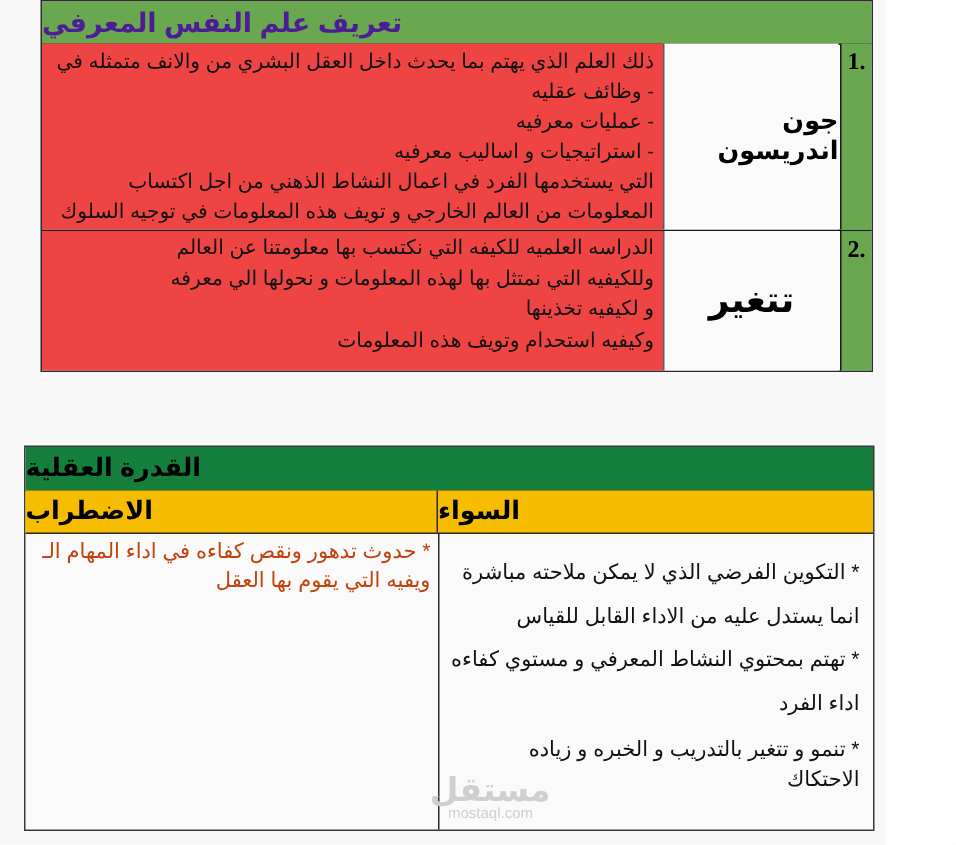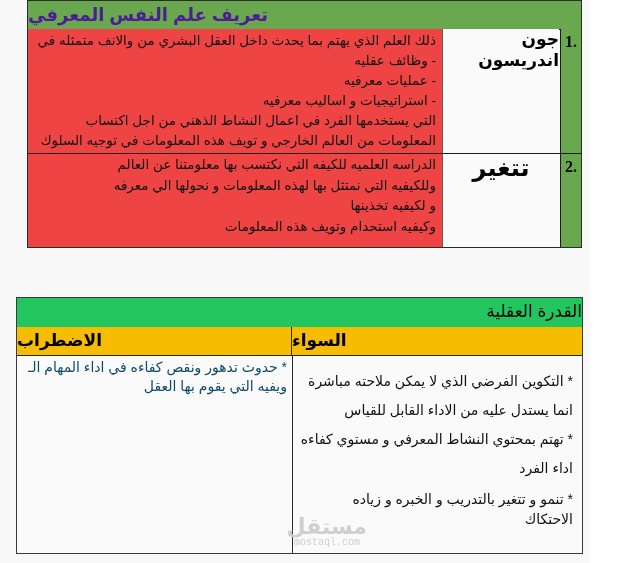--- a/index.html
+++ b/index.html
@@ -28,43 +28,43 @@
     .t1-row.r2 { top: 153px; height: 93px; border-bottom: none; }
     .t1-num {
       position: absolute; right: 0; top: 0; bottom: 0; width: 21px;
       background: #6aa84f; border-left: 1px solid #1a1a1a;
       font-family: "Liberation Serif", serif; font-weight: bold; font-size: 16px;
       text-align: center; padding-top: 4px; box-sizing: border-box; direction: ltr;
     }
     .t1-name {
       position: absolute; right: 22px; top: 0; bottom: 0; width: 116px;
       border-left: 1px solid #5a5a5a; background: #fafafa;
-      display: flex; align-items: flex-start; justify-content: center;
+      display: flex; align-items: center; justify-content: center;
       font-weight: bold; color: #000;
     }
     .r1 .t1-name { font-size: 17px; }
     .r2 .t1-name { font-size: 24px; }
     .t1-text {
       position: absolute; right: 139px; left: 0; top: 0; bottom: 0;
       background: #ef4444; padding: 2px 6px 0 4px; box-sizing: border-box;
       font-size: 13.5px; line-height: 20px; color: #111; text-align: right;
     }
     .r2 .t1-text { line-height: 20.5px; padding-top: 1px; }
     .t1-text div { white-space: nowrap; }
 
     
     .t2 {
       position: absolute; left: 16px; top: 297px; width: 567px; height: 257px;
       border: 1px solid #3a3a3a; box-sizing: border-box; direction: rtl;
       background: #fafafa;
     }
     .t2-header {
       position: absolute; left: 0; right: 0; top: 0; height: 29px;
-      background: #22c55e; border-bottom: 1px solid #2a2a2a;
-      text-align: right; font-weight: normal; font-size: 17px; line-height: 28px; color: #000;
+      background: #15803d; border-bottom: 1px solid #2a2a2a;
+      text-align: left; font-weight: bold; font-size: 17px; line-height: 28px; color: #000;
     }
     .t2-subhead {
       position: absolute; left: 0; right: 0; top: 29px; height: 28px;
       background: #f6bd00; border-bottom: 1px solid #2a2a2a;
     }
     .t2-subhead .cell {
       position: absolute; top: 0; bottom: 0; text-align: left;
       font-weight: bold; font-size: 17px; line-height: 27px; color: #000;
     }
     .t2-subhead .right { right: 0; width: 290px; border-left: 1px solid #2a2a2a; }
@@ -74,29 +74,29 @@
       position: absolute; right: 0; top: 0; bottom: 0; width: 290px;
       border-left: 1px solid #2a2a2a; padding: 11px 9px 0 14px; box-sizing: border-box;
       font-size: 14px; color: #111; text-align: right;
     }
     .t2-body .right-cell div { white-space: nowrap; }
     .t2-body .right-cell .ln { height: 29px; line-height: 29px; }
     .t2-body .right-cell .ln.tight { height: 20px; line-height: 20px; }
     .t2-body .left-cell {
       position: absolute; left: 0; right: 291px; top: 0; bottom: 0; overflow: hidden;
       padding: 2px 4px 0 0; box-sizing: border-box;
-      font-size: 14px; line-height: 19px; color: #0c4a6e; text-align: right;
+      font-size: 14px; line-height: 19px; color: #c2410c; text-align: right;
     }
     .t2-body .left-cell div { white-space: nowrap; }
     .watermark {
       position: absolute; left: 287px; top: 517px; width: 80px; text-align: center;
       color: #cfcfcf; direction: ltr; pointer-events: none;
     }
     .watermark .ar { font-size: 22px; font-weight: bold; line-height: 20px; direction: rtl; }
-    .watermark .en { font-size: 10px; line-height: 12px; font-family: Liberation Mono, monospace; }
+    .watermark .en { font-size: 10px; line-height: 12px; }
   </style>
 </head>
 <body>
 
 <div class="page-bg"></div>
 
 <div class="t1">
   <div class="t1-header">تعريف علم النفس المعرفي</div>
 
   <div class="t1-row r1">

